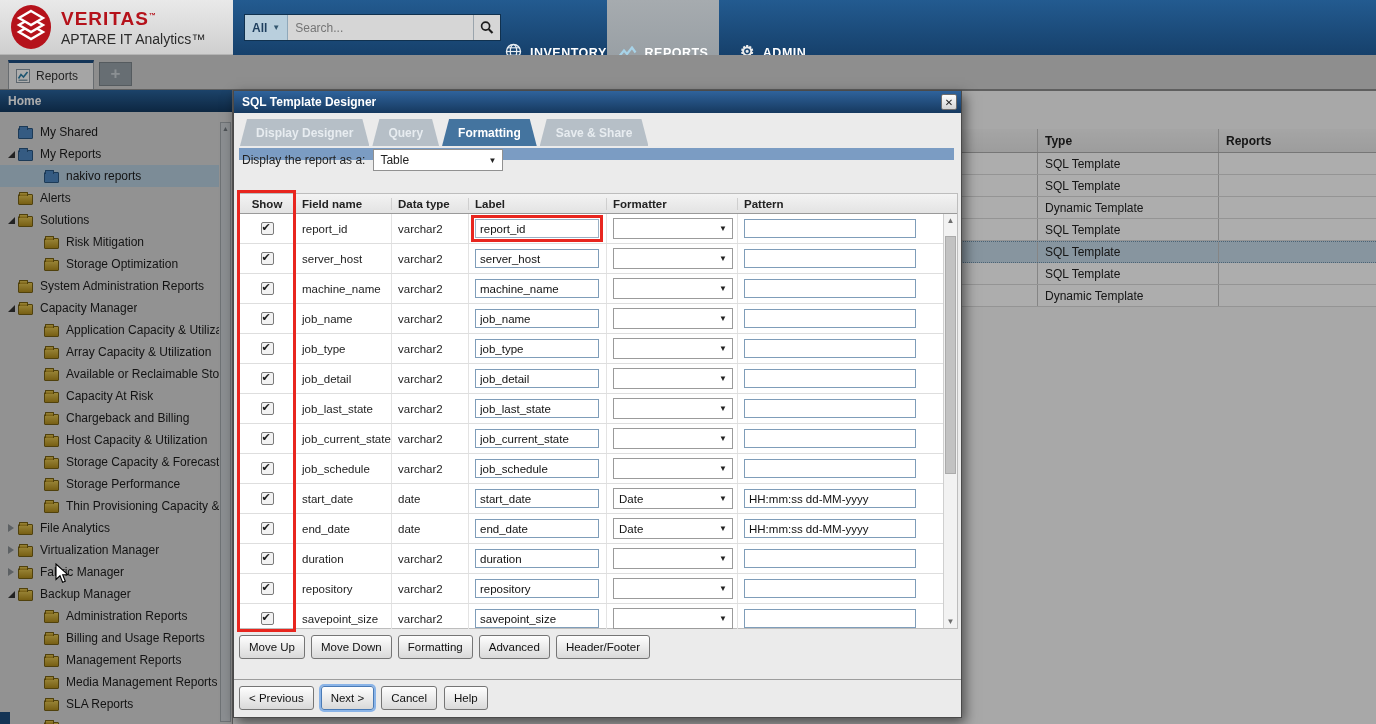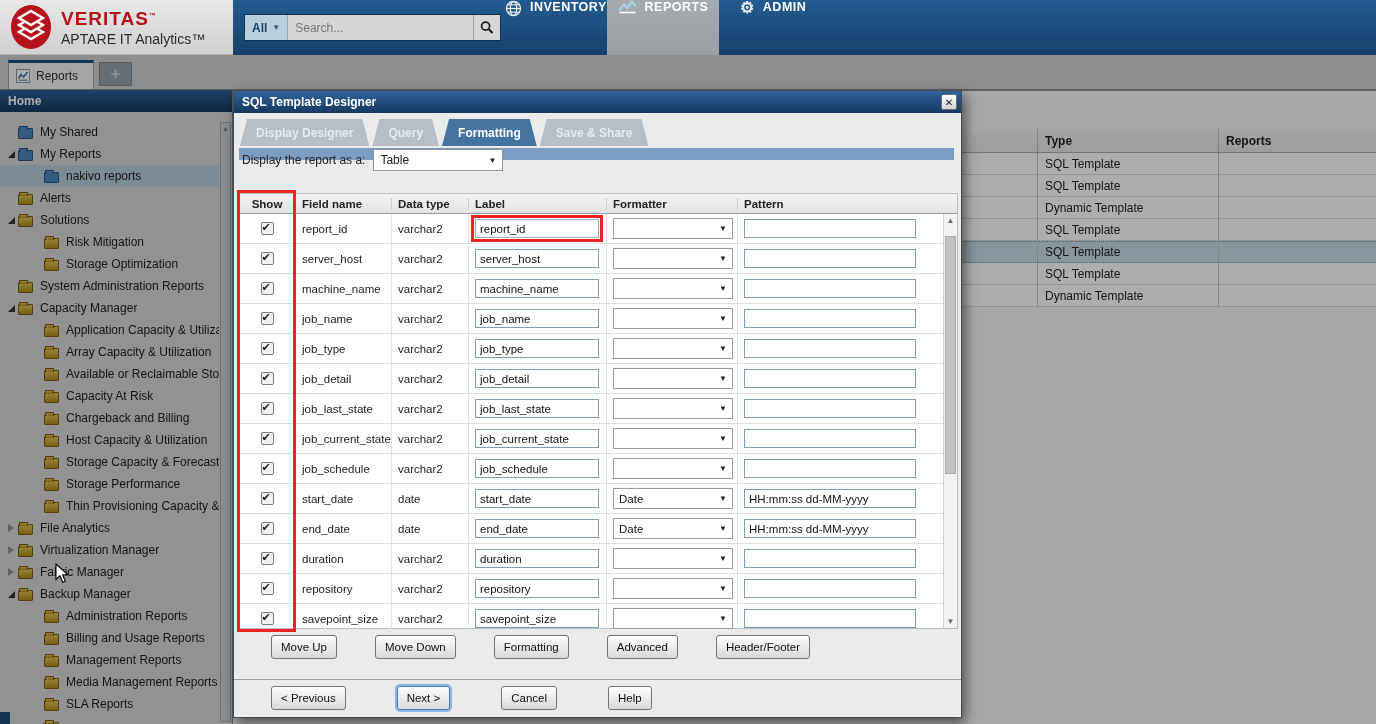--- a/index.html
+++ b/index.html
@@ -11,21 +11,21 @@
   #brand{position:absolute;left:0;top:0;width:233px;height:55px;background:linear-gradient(180deg,#e9e9e9,#cfcfcf);display:flex;align-items:center;padding-left:10px;border-bottom:1px solid #b4b4b4;}
   #brand .btxt{margin-left:9px;line-height:1;}
   .bname{color:#b5121b;font-weight:bold;font-size:19px;letter-spacing:1px;}
   .bname sup{font-size:7px;}
   .bprod{color:#2b2b2b;font-size:14px;margin-top:4px;}
   #searchgrp{position:absolute;left:244px;top:14px;height:27px;display:flex;border:1px solid #10314f;}
   #scope{background:#b9cfdd;color:#1d3e5e;font-size:12px;font-weight:bold;display:flex;align-items:center;padding:0 7px;border-right:1px solid #8fa8ba;cursor:default;}
   #scope .car{font-size:8px;margin-left:5px;color:#33566f;}
   #searchin{width:185px;border:0;background:#d6d6d6;font-size:12px;color:#444;padding:0 7px;outline:none;}
   #searchbtn{width:27px;background:#d6d6d6;border:0;border-left:1px solid #9aa4ac;display:flex;align-items:center;justify-content:center;cursor:pointer;}
-  .nav-item{position:absolute;top:0;height:60px;display:flex;align-items:flex-start;color:#fff;font-weight:bold;font-size:12.5px;letter-spacing:.5px;cursor:pointer;}
+  .nav-item{position:absolute;top:0;height:60px;display:flex;align-items:flex-end;color:#fff;font-weight:bold;font-size:12.5px;letter-spacing:.5px;cursor:pointer;}
   .nav-item .ic{margin-right:8px;display:flex;align-items:center;}
   #nav-inv{left:505px;}
   #nav-rep{left:607px;width:112px;background:linear-gradient(180deg,#a6abaf,#989fa4);justify-content:center;}
   #nav-adm{left:740px;}
   .gear{font-size:16px;color:#ececec;line-height:1;}
 
   
   #tstrip{position:absolute;left:0;top:55px;width:1376px;height:35px;background:#d2d2d2;border-bottom:1px solid #8c8c8c;}
   #rtab{position:absolute;left:8px;bottom:0;height:29px;width:86px;background:#f4f4f4;border:1px solid #9aa0a6;border-bottom:0;border-top:3px solid #1d4d80;display:flex;align-items:center;padding-left:7px;font-size:12px;color:#333;cursor:pointer;}
   #rtab .ric{margin-right:6px;display:flex;}
@@ -97,23 +97,23 @@
   .fsel{width:120px;height:21px;margin-left:6px;background:#fff;border:1px solid #9b9b9b;display:flex;align-items:center;justify-content:space-between;padding:0 5px;cursor:pointer;}
   .fv{font-size:11.5px;color:#111;}
   .far{font-size:8px;color:#222;}
   #gscroll{position:absolute;right:0;top:20px;bottom:0;width:14px;background:#f2f2f2;border-left:1px solid #cfcfcf;}
   #gscroll .a{position:absolute;left:0;width:100%;text-align:center;font-size:8px;color:#6d6d6d;}
   #gscroll .a.up{top:2px;} #gscroll .a.dn{bottom:2px;}
   #gthumb{position:absolute;left:1px;top:22px;width:11px;height:238px;background:#c2c2c2;border:1px solid #ababab;}
   #red-show{position:absolute;left:3px;top:99px;width:59px;height:442px;border:3px solid #e8261f;z-index:5;pointer-events:none;}
 
   #dactions{position:absolute;left:5px;top:544px;display:flex;gap:6px;}
-  .pbtn{height:24px;padding:0 9px;font-size:11.5px;color:#111;background:linear-gradient(180deg,#fefefe,#d9d9d9);border:1px solid #757575;border-radius:3px;cursor:pointer;margin-left:32px;}
+  .pbtn{height:24px;padding:0 9px;font-size:11.5px;color:#111;background:linear-gradient(180deg,#fefefe,#d9d9d9);border:1px solid #757575;border-radius:3px;cursor:pointer;}
   #dsep{position:absolute;left:0;top:588px;right:0;border-top:1px solid #9c9c9c;}
-  #dfooter{position:absolute;left:5px;top:595px;display:flex;gap:19px;}
+  #dfooter{position:absolute;left:5px;top:595px;display:flex;gap:7px;}
   .pbtn.focus{box-shadow:0 0 0 2px #8ab4e8;border-color:#4a7ab5;}
 
   
   #cursor{position:absolute;left:55px;top:563px;z-index:80;pointer-events:none;}
 </style>
 </head>
 <body>
 <div id="stage">
 
   <div id="hdr">

